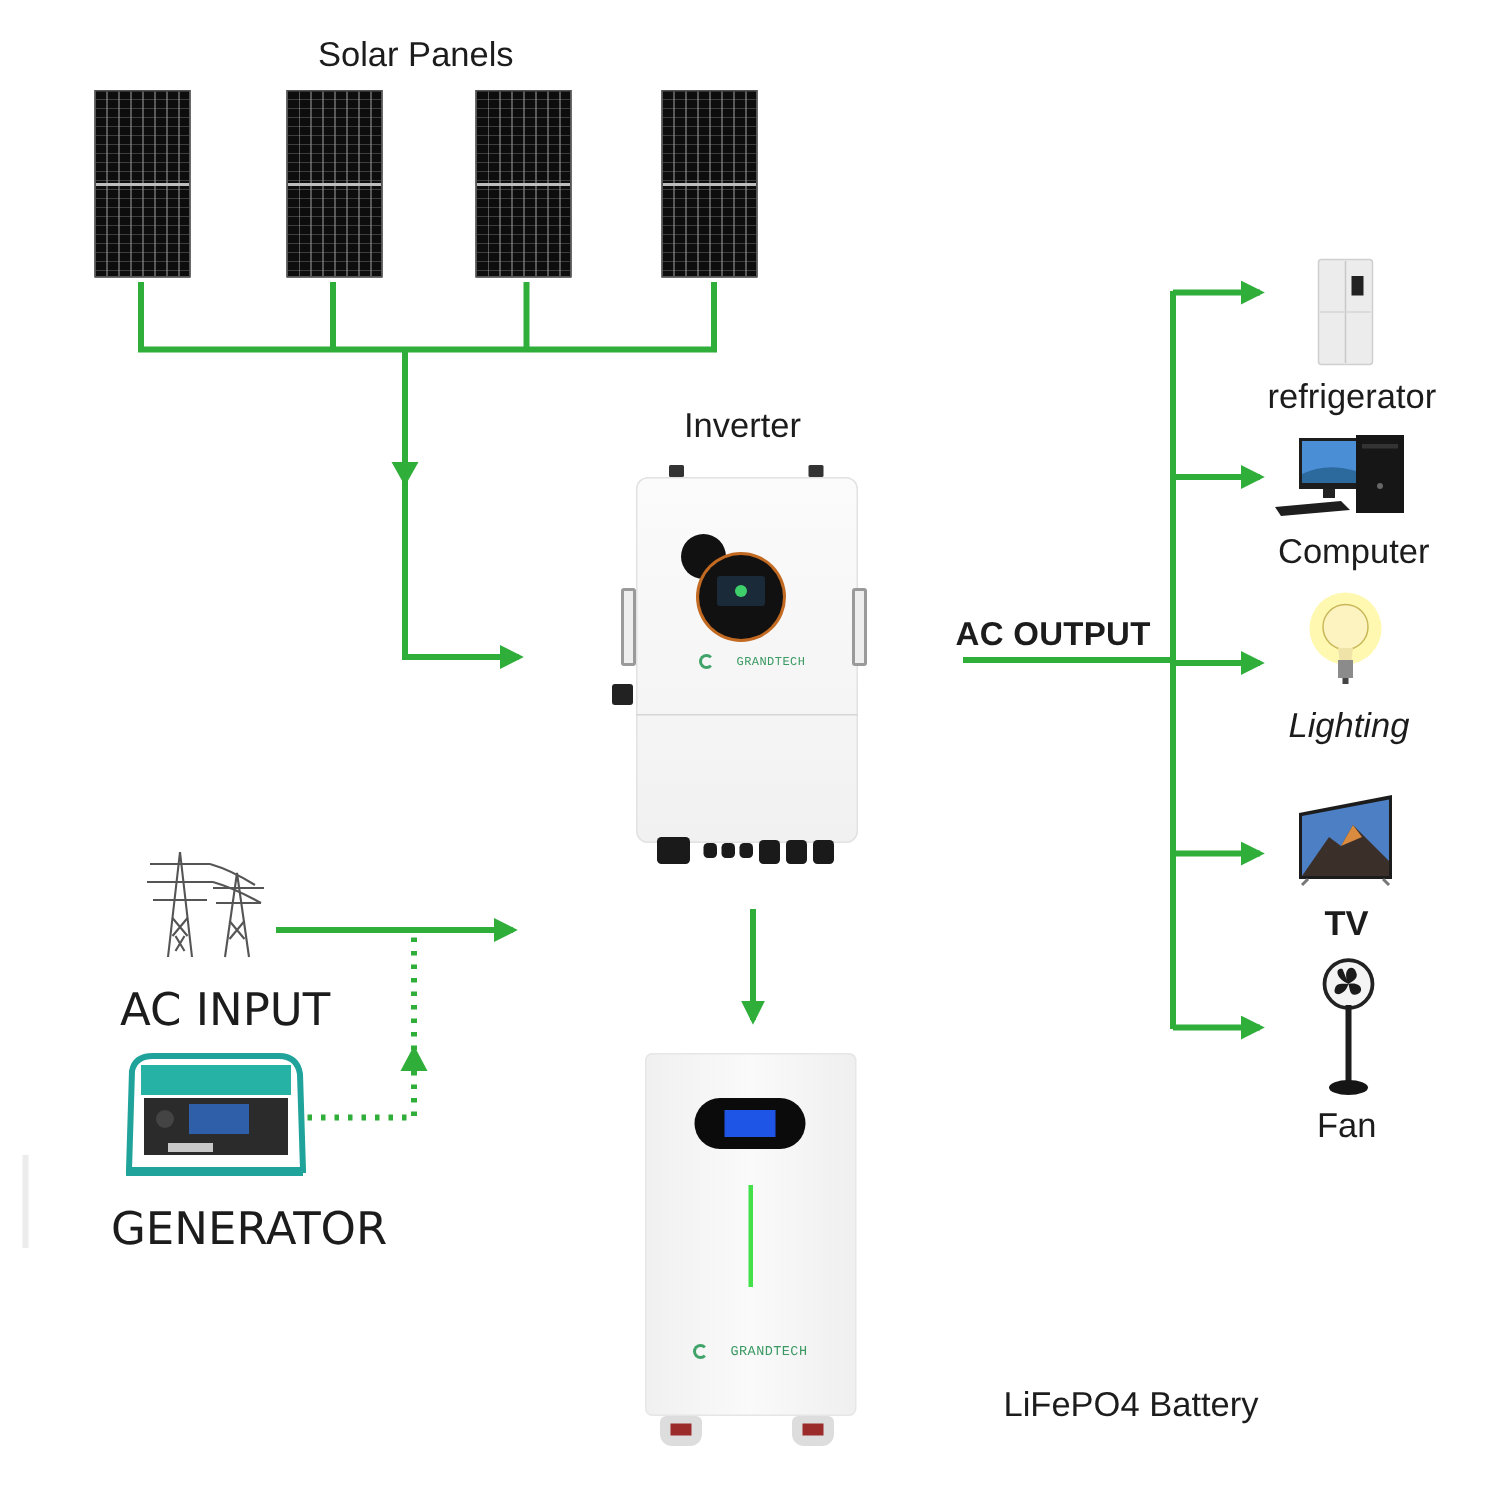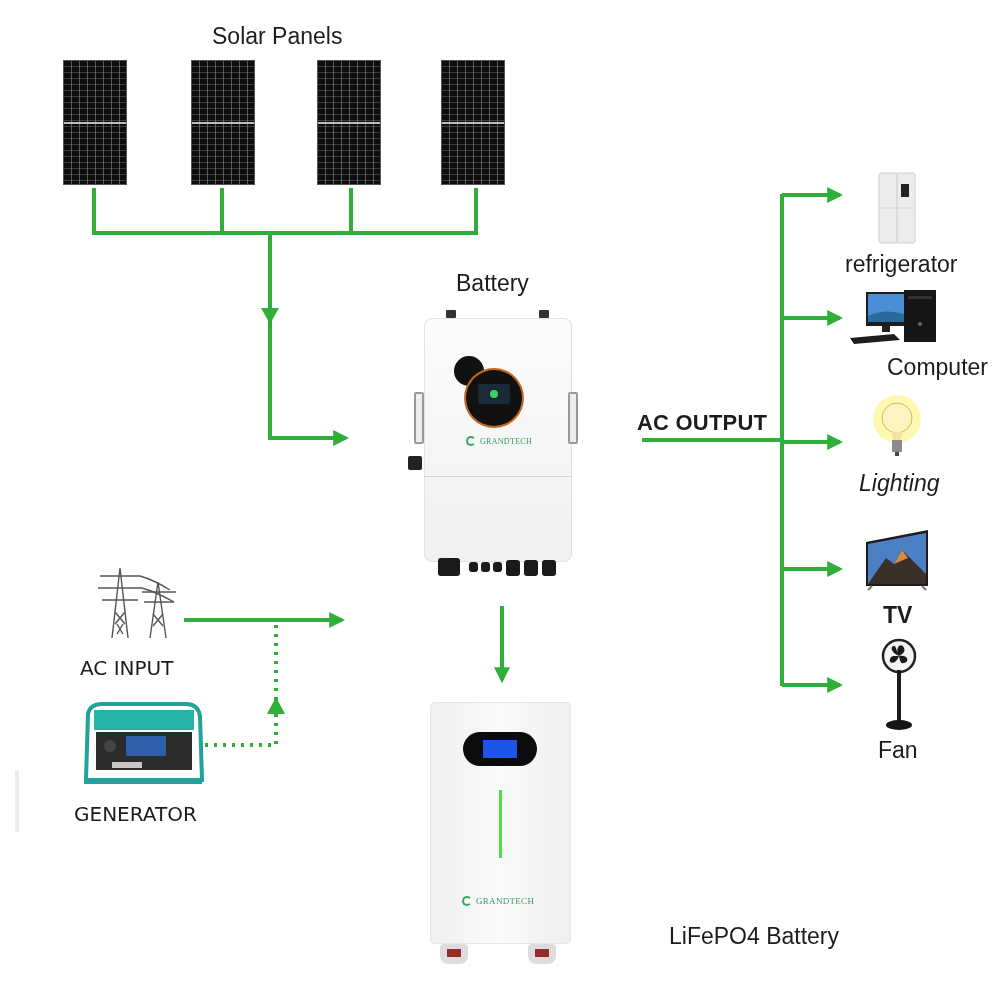--- a/index.html
+++ b/index.html
@@ -1,42 +1,42 @@
 <!DOCTYPE html>
 <html><head>
 <meta charset="utf-8">
 <style>
   html, body { margin: 0; padding: 0; background: #ffffff; }
   body { width: 1000px; height: 1000px; position: relative; overflow: hidden;
          font-family: "Liberation Sans", sans-serif; color: #1a1a1a; }
   .abs { position: absolute; }
   .label { position: absolute; font-size: 23px; white-space: nowrap; color: #1c1c1c; }
   .label.bold { font-weight: bold; font-size: 22px; letter-spacing: 0.2px; }
-  .label.wide { font-family: "DejaVu Sans", sans-serif; font-size: 20px; }
+  .label.wide { font-family: "DejaVu Sans", sans-serif; font-size: 30px; }
   #wires { position: absolute; left: 0; top: 0; }
   .panel { position: absolute; width: 64px; height: 125px; background-color: #0d0d0d;
            background-image:
              linear-gradient(to bottom, transparent 61px, #bdbdbd 61px, #bdbdbd 63px, transparent 63px),
              repeating-linear-gradient(to right, transparent 0 7px, rgba(150,150,150,0.55) 7px 8px),
              repeating-linear-gradient(to bottom, transparent 0 5px, rgba(120,120,120,0.45) 5px 6px);
            border: 1px solid #555; box-sizing: border-box; }
   .inverter { position: absolute; left: 424px; top: 318px; width: 148px; height: 244px;
               background: linear-gradient(#fbfbfb, #f1f1f1); border-radius: 8px;
               box-shadow: 0 0 0 1px #e2e2e2 inset; }
   .inv-divider { position: absolute; left: 0; right: 0; top: 158px; height: 1px; background: #d5d5d5; }
   .inv-knob { position: absolute; left: 30px; top: 38px; width: 30px; height: 30px; border-radius: 50%; background: #111; }
   .inv-screen-ring { position: absolute; left: 42px; top: 52px; width: 56px; height: 56px; border-radius: 50%;
                      background: #111; box-shadow: 0 0 0 2px #c26a21; }
   .inv-screen { position: absolute; left: 12px; top: 14px; width: 32px; height: 20px; background: #1b2a38; border-radius: 2px; }
   .inv-screen::after { content: ""; position: absolute; left: 12px; top: 6px; width: 8px; height: 8px; border-radius: 50%; background: #3ecf6a; }
   .inv-handle { position: absolute; top: 74px; width: 6px; height: 48px; border: 2px solid #9a9a9a; border-radius: 2px; background: #eee; }
   .inv-bracket { position: absolute; top: -8px; width: 10px; height: 8px; background: #333; border-radius: 1px; }
   .inv-gland { position: absolute; bottom: -14px; background: #1a1a1a; border-radius: 3px; }
-  .brand { position: absolute; display: flex; align-items: center; gap: 4px; color: #3b9a63;
-           font-family: Liberation Serif, serif; font-size: 8px; letter-spacing: 0.3px; }
+  .brand { position: absolute; display: flex; align-items: center; gap: 15px; color: #3b9a63;
+           font-family: Liberation Mono, monospace; font-size: 8px; letter-spacing: 0.3px; }
   .brand-mark { width: 10px; height: 10px; border-radius: 50%; border: 2px solid #3fa36a; border-right-color: transparent; box-sizing: border-box; }
   .battery { position: absolute; left: 430px; top: 702px; width: 141px; height: 242px;
              background: linear-gradient(90deg, #f0f0f0, #fafafa 50%, #efefef); border-radius: 5px;
              box-shadow: 0 0 0 1px #e6e6e6 inset; }
   .bat-display { position: absolute; left: 33px; top: 30px; width: 74px; height: 34px; border-radius: 17px; background: #0b0b0b; }
   .bat-lcd { position: absolute; left: 20px; top: 8px; width: 34px; height: 18px; background: #1f55e6; }
   .bat-led { position: absolute; left: 69px; top: 88px; width: 3px; height: 68px; background: #43e04a; }
   .bat-foot { position: absolute; top: 944px; width: 28px; height: 20px; background: #ddd; border-radius: 4px 4px 8px 8px; }
   .bat-foot::after { content: ""; position: absolute; left: 7px; top: 5px; width: 14px; height: 8px; background: #9b2a2a; }
   .device { position: absolute; }
@@ -81,21 +81,21 @@
   </g>
   <path d="M267,714 L285,714 L276,697 z" fill="#2fae3a"></path>
 </svg>
 
 <div class="label" style="left:212px; top:23px;">Solar Panels</div>
 <div class="panel" style="left:63px; top:60px;"></div>
 <div class="panel" style="left:191px; top:60px;"></div>
 <div class="panel" style="left:317px; top:60px;"></div>
 <div class="panel" style="left:441px; top:60px;"></div>
 
-<div class="label" style="left:456px; top:270px;">Battery</div>
+<div class="label" style="left:456px; top:270px;">Inverter</div>
 <div class="inverter">
   <div class="inv-bracket" style="left:22px;"></div>
   <div class="inv-bracket" style="left:115px;"></div>
   <div class="inv-handle" style="left:-10px;"></div>
   <div class="inv-handle" style="left:144px;"></div>
   <div class="inv-knob"></div>
   <div class="inv-screen-ring">
     <div class="inv-screen"></div>
   </div>
   <div class="brand" style="left:42px; top:118px;">
@@ -126,21 +126,21 @@
 <svg class="device" style="left:848px; top:288px;" width="92" height="62" viewBox="0 0 92 62">
   <rect x="18" y="4" width="40" height="34" fill="#1d1d1d"></rect>
   <rect x="20" y="6" width="36" height="28" fill="#4a8fd6"></rect>
   <path d="M20,28 Q36,20 56,26 L56,34 L20,34 z" fill="#2c6a9e"></path>
   <rect x="34" y="38" width="8" height="6" fill="#222"></rect>
   <path d="M2,50 L46,46 L52,52 L6,56 z" fill="#1e1e1e"></path>
   <rect x="56" y="2" width="32" height="52" fill="#161616"></rect>
   <rect x="60" y="8" width="24" height="3" fill="#333"></rect>
   <circle cx="72" cy="36" r="2" fill="#666"></circle>
 </svg>
-<div class="label" style="left:887px; top:354px;">Computer</div>
+<div class="label" style="left:852px; top:354px;">Computer</div>
 
 <svg class="device" style="left:868px; top:394px;" width="58" height="72" viewBox="0 0 58 72">
   <circle cx="29" cy="25" r="24" fill="#fff7a8" opacity="0.9"></circle>
   <circle cx="29" cy="24" r="15" fill="#fdf3c0" stroke="#c9b85a"></circle>
   <path d="M24,38 L34,38 L33,46 L25,46 z" fill="#efe3a8"></path>
   <rect x="24" y="46" width="10" height="12" fill="#8b8b8b"></rect>
   <rect x="27" y="58" width="4" height="4" fill="#444"></rect>
 </svg>
 <div class="label" style="left:859px; top:470px;font-style:italic;">Lighting</div>
 

